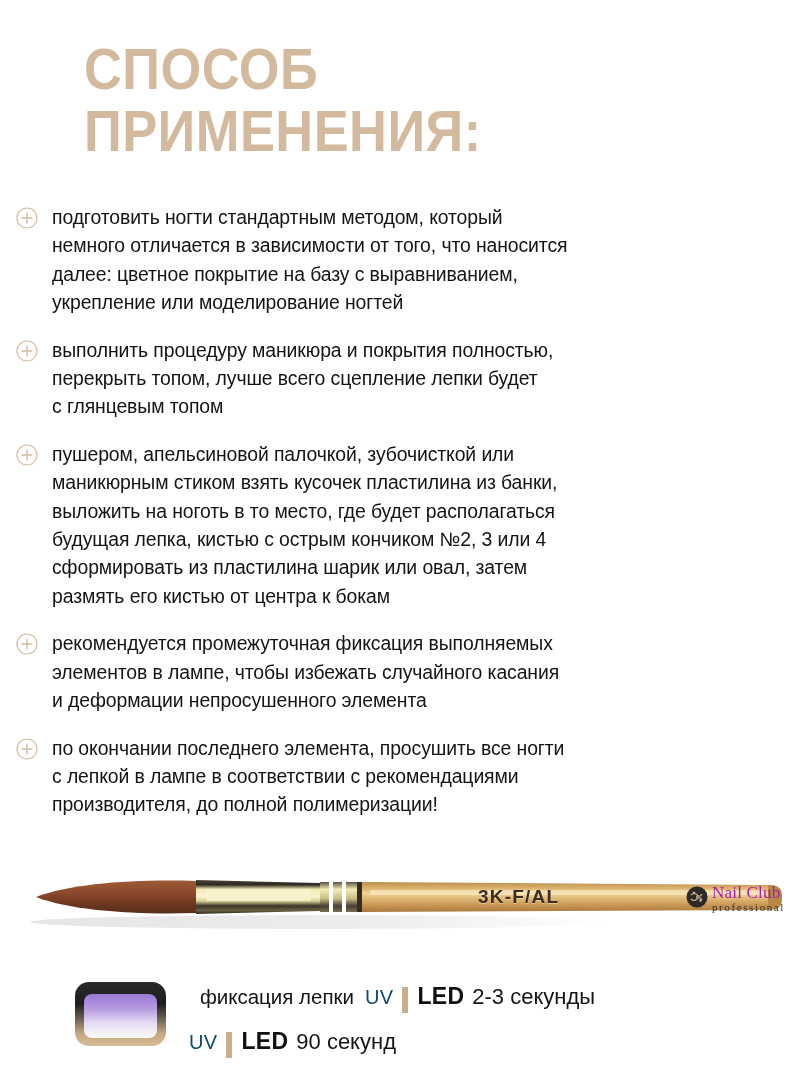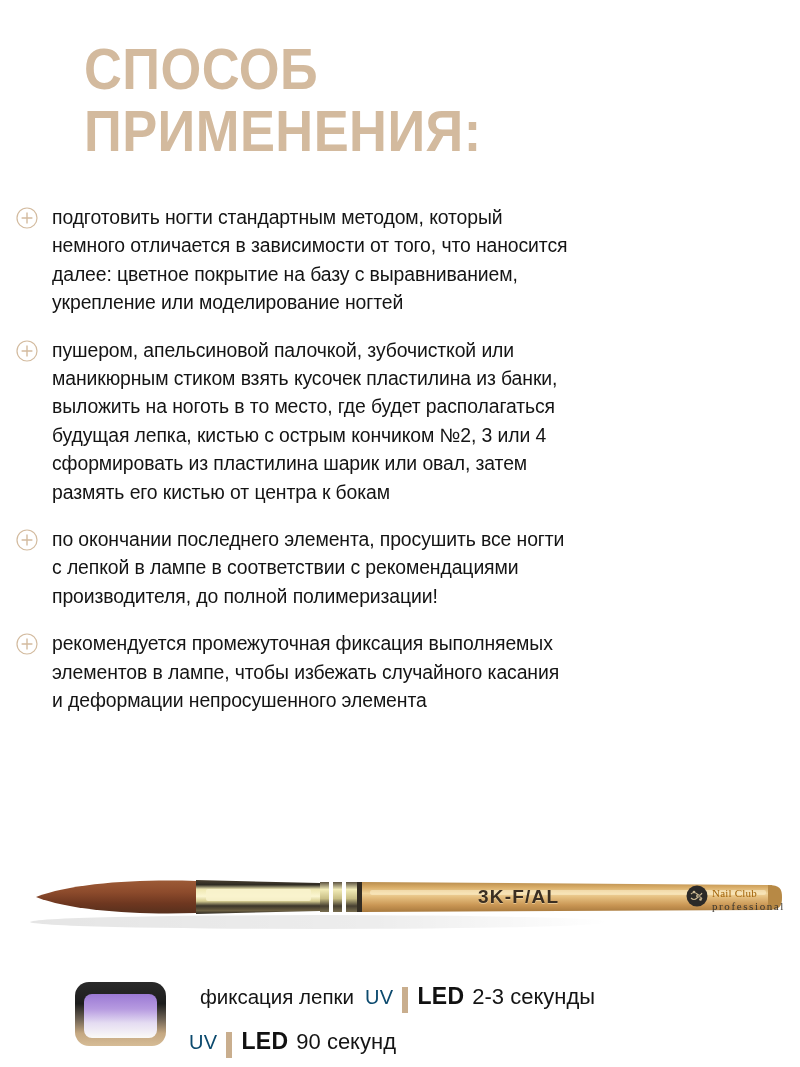--- a/index.html
+++ b/index.html
@@ -105,22 +105,22 @@
   }
   .brand-emblem {
     flex: 0 0 auto;
     margin-right: 4px;
   }
   .brand-names {
     line-height: 1;
   }
   .brand-name {
     font-family: "Liberation Serif", serif;
-    font-size: 11px;
-    color: #a16207;
+    font-size: 17px;
+    color: #a21caf;
     letter-spacing: 0.2px;
     white-space: nowrap;
   }
   .brand-sub {
     font-family: "Liberation Serif", serif;
     font-size: 11px;
     color: #3a352d;
     letter-spacing: 1.6px;
     margin-top: 1px;
     white-space: nowrap;
@@ -202,20 +202,31 @@
           <circle cx="11" cy="11" r="10" fill="none" stroke="#d3bb9f" stroke-width="1.2"></circle>
           <path d="M11 5.6 V16.4 M5.6 11 H16.4" stroke="#d3bb9f" stroke-width="1.4" stroke-linecap="butt"></path>
         </svg>
       </span>
       <span class="bullet-text">подготовить ногти стандартным методом, который
 немного отличается в зависимости от того, что наносится
 далее: цветное покрытие на базу с выравниванием,
 укрепление или моделирование ногтей</span>
     </div>
 
+    <div class="bullet-row">
+      <span class="bullet-marker">
+        <svg width="22" height="22" viewBox="0 0 22 22" aria-hidden="true">
+          <circle cx="11" cy="11" r="10" fill="none" stroke="#d3bb9f" stroke-width="1.2"></circle>
+          <path d="M11 5.6 V16.4 M5.6 11 H16.4" stroke="#d3bb9f" stroke-width="1.4"></path>
+        </svg>
+      </span>
+      <span class="bullet-text">выполнить процедуру маникюра и покрытия полностью,
+перекрыть топом, лучше всего сцепление лепки будет
+с глянцевым топом</span>
+    </div>
 
     <div class="bullet-row">
       <span class="bullet-marker">
         <svg width="22" height="22" viewBox="0 0 22 22" aria-hidden="true">
           <circle cx="11" cy="11" r="10" fill="none" stroke="#d3bb9f" stroke-width="1.2"></circle>
           <path d="M11 5.6 V16.4 M5.6 11 H16.4" stroke="#d3bb9f" stroke-width="1.4"></path>
         </svg>
       </span>
       <span class="bullet-text">пушером, апельсиновой палочкой, зубочисткой или
 маникюрным стиком взять кусочек пластилина из банки,
@@ -225,35 +236,35 @@
 размять его кистью от центра к бокам</span>
     </div>
 
     <div class="bullet-row">
       <span class="bullet-marker">
         <svg width="22" height="22" viewBox="0 0 22 22" aria-hidden="true">
           <circle cx="11" cy="11" r="10" fill="none" stroke="#d3bb9f" stroke-width="1.2"></circle>
           <path d="M11 5.6 V16.4 M5.6 11 H16.4" stroke="#d3bb9f" stroke-width="1.4"></path>
         </svg>
       </span>
+      <span class="bullet-text">рекомендуется промежуточная фиксация выполняемых
+элементов в лампе, чтобы избежать случайного касания
+и деформации непросушенного элемента</span>
+    </div>
+
+    <div class="bullet-row">
+      <span class="bullet-marker">
+        <svg width="22" height="22" viewBox="0 0 22 22" aria-hidden="true">
+          <circle cx="11" cy="11" r="10" fill="none" stroke="#d3bb9f" stroke-width="1.2"></circle>
+          <path d="M11 5.6 V16.4 M5.6 11 H16.4" stroke="#d3bb9f" stroke-width="1.4"></path>
+        </svg>
+      </span>
       <span class="bullet-text">по окончании последнего элемента, просушить все ногти
 с лепкой в лампе в соответствии с рекомендациями
 производителя,  до полной полимеризации!</span>
-    </div>
-
-    <div class="bullet-row">
-      <span class="bullet-marker">
-        <svg width="22" height="22" viewBox="0 0 22 22" aria-hidden="true">
-          <circle cx="11" cy="11" r="10" fill="none" stroke="#d3bb9f" stroke-width="1.2"></circle>
-          <path d="M11 5.6 V16.4 M5.6 11 H16.4" stroke="#d3bb9f" stroke-width="1.4"></path>
-        </svg>
-      </span>
-      <span class="bullet-text">рекомендуется промежуточная фиксация выполняемых
-элементов в лампе, чтобы избежать случайного касания
-и деформации непросушенного элемента</span>
     </div>
 
   </div>
 
   <div class="brush-wrap">
     <svg width="768" height="80" viewBox="0 0 768 80" aria-hidden="true">
       <defs>
         <linearGradient id="bristleG" x1="0" y1="0" x2="0" y2="1">
           <stop offset="0%" stop-color="#9c5a36"></stop>
           <stop offset="35%" stop-color="#8d4b2c"></stop>

